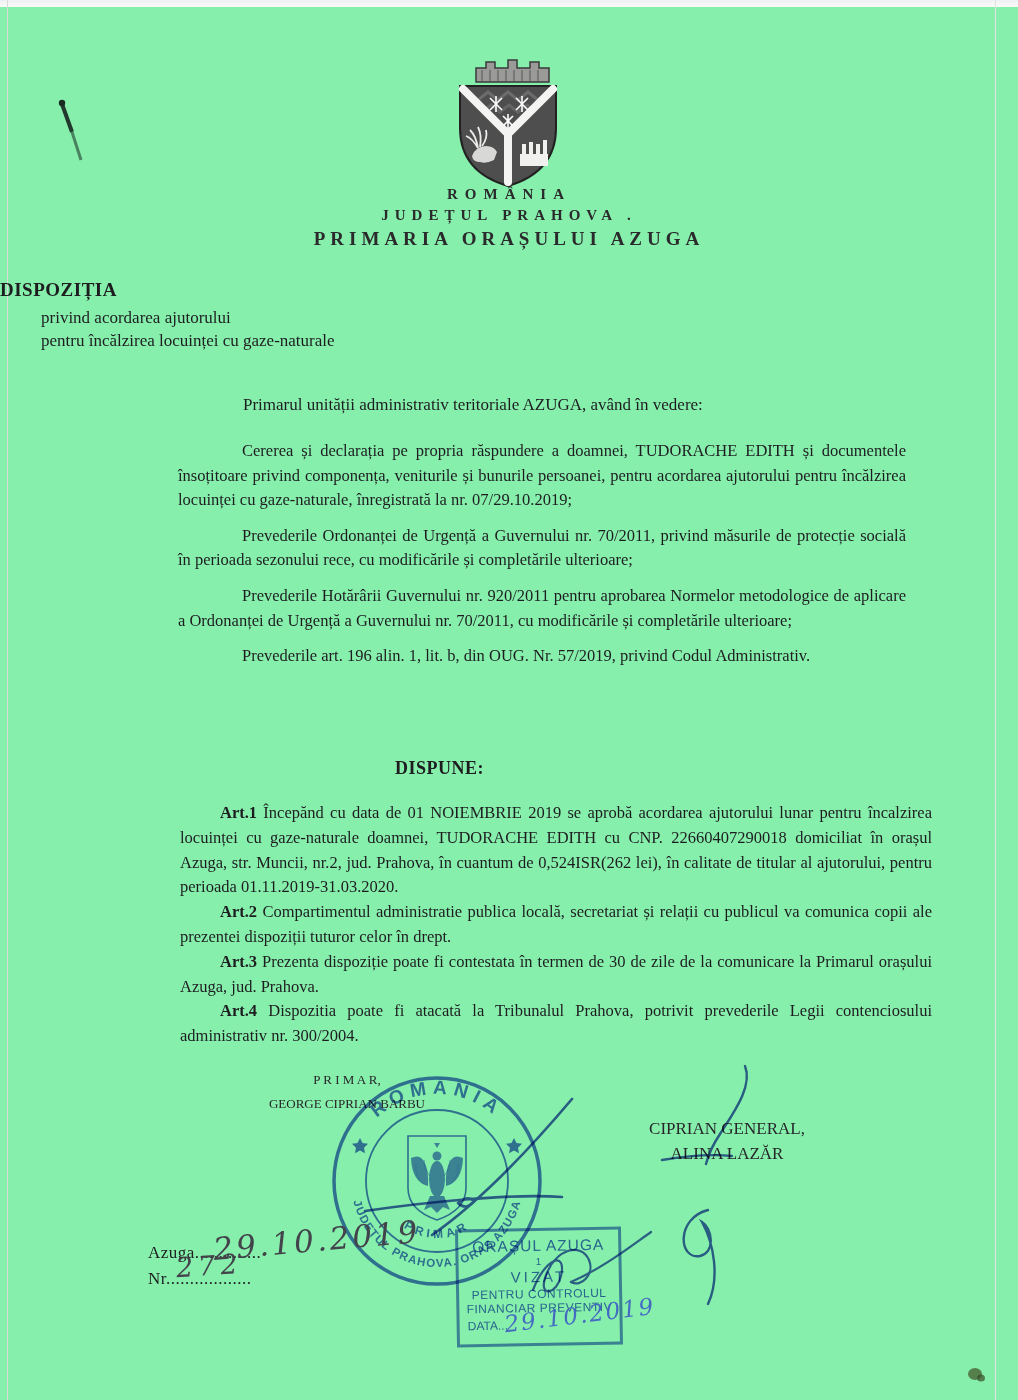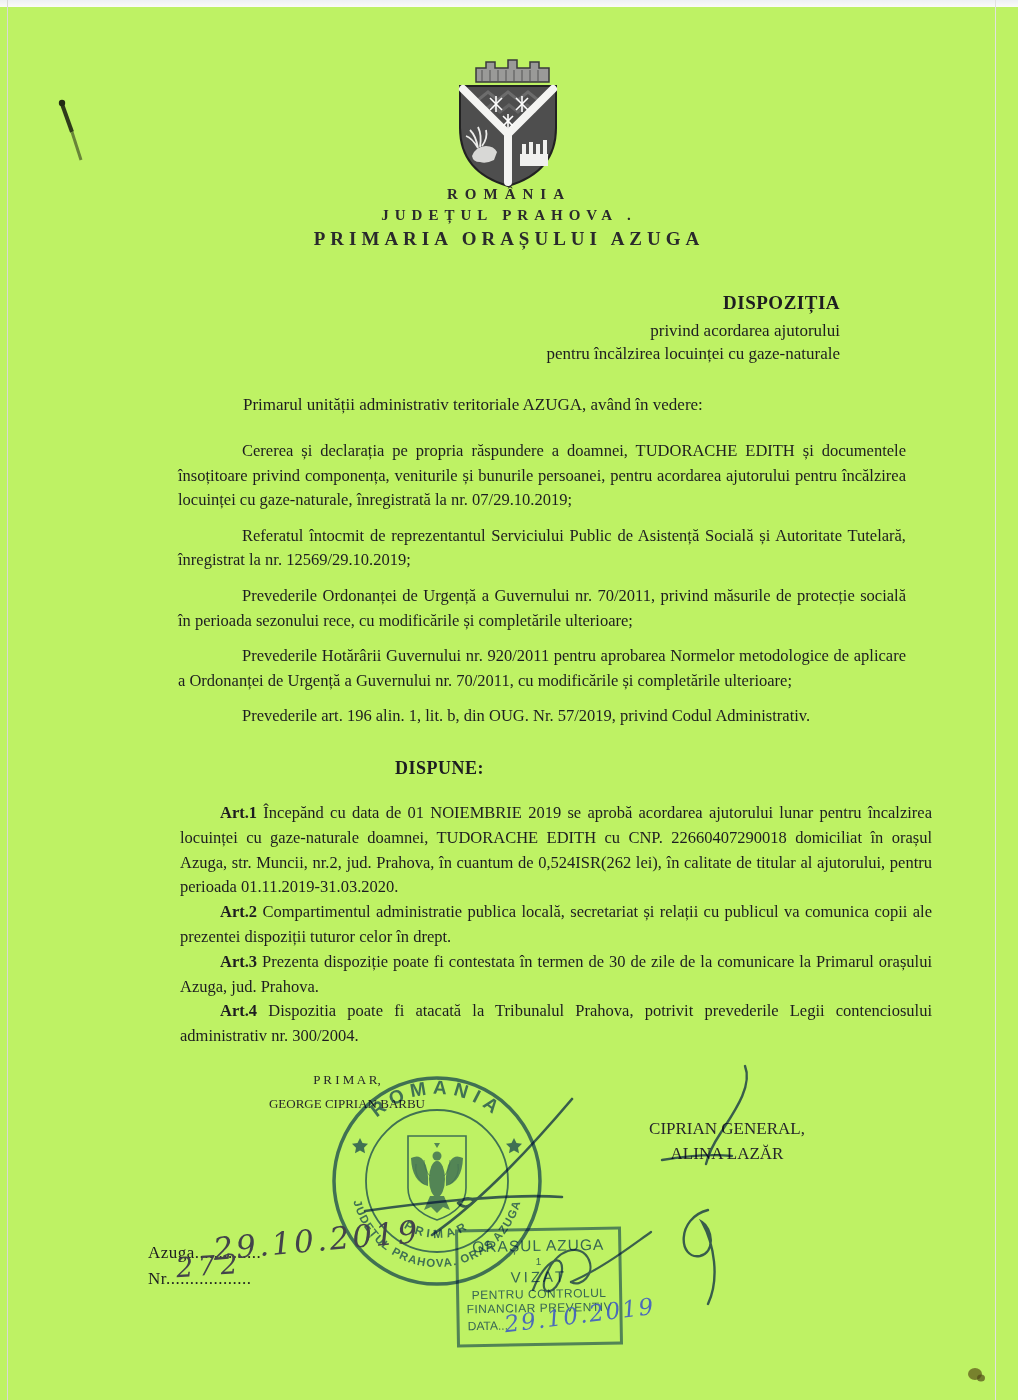--- a/index.html
+++ b/index.html
@@ -1,31 +1,31 @@
 <!DOCTYPE html>
 <html><head>
 <meta charset="utf-8">
 <style>
   html,body{margin:0;padding:0;background:#e8e8e8;}
   .page{
     position:relative;width:1018px;height:1400px;margin:0 auto;
-    background:#bef264;overflow:hidden;
+    background:#86efac;overflow:hidden;
     font-family:"Liberation Serif","DejaVu Serif",serif;color:#1d1d20;
   }
   
   .edge-left{position:absolute;left:7px;top:0;width:1px;height:1400px;background:#d9d9d6;}
   .edge-right{position:absolute;left:995px;top:0;width:1px;height:1400px;background:#e2e2df;}
   .edge-top{position:absolute;left:0;top:0;width:1018px;height:7px;background:linear-gradient(#edf0f4,#fbfbf8);}
   
   .coa{position:absolute;left:452px;top:56px;}
   .hdr{position:absolute;left:0;top:186px;width:1018px;text-align:center;font-weight:bold;color:#2a2a2c;}
   .hdr .l1{font-size:15px;letter-spacing:7px;}
   .hdr .l2{font-size:15px;letter-spacing:6px;margin-top:4px;}
   .hdr .l3{font-size:19px;letter-spacing:5px;margin-top:4px;}
-  .titleblock{position:absolute;left:0;top:292px;width:840px;text-align:right;}
+  .titleblock{position:absolute;left:0;top:279px;width:840px;text-align:left;}
   .titleblock .t1{font-size:19px;font-weight:bold;letter-spacing:.5px;}
   .titleblock .t2{font-size:17px;margin-top:5px;line-height:23px;padding-left:41px;}
   .intro{position:absolute;left:167px;top:378px;width:752px;font-size:17px;text-indent:76px;}
   
   .consider{position:absolute;left:167px;top:428px;width:750px;}
   .consider p{margin:11px;font-size:16.5px;line-height:24.6px;text-align:justify;text-indent:64px;}
   .dispune{position:absolute;left:0;top:758px;width:879px;text-align:center;font-weight:bold;font-size:18px;letter-spacing:.5px;}
   .articles{position:absolute;left:180px;top:801px;width:752px;}
   .articles p{margin:0;font-size:16.5px;line-height:24.8px;text-align:justify;text-indent:40px;}
   .articles .alabel{font-weight:bold;}
@@ -142,21 +142,20 @@
   <div class="titleblock">
     <div class="t1">DISPOZIȚIA</div>
     <div class="t2">privind acordarea ajutorului</div>
     <div class="t2" style="margin-top:0;">pentru încălzirea locuinței cu gaze-naturale</div>
   </div>
 
   <p class="intro">Primarul unității administrativ teritoriale  AZUGA, având în vedere:</p>
 
   <div class="consider">
     <p>Cererea și declarația pe propria răspundere a doamnei, TUDORACHE EDITH și documentele însoțitoare privind componența, veniturile și bunurile persoanei, pentru acordarea ajutorului pentru încălzirea locuinței cu gaze-naturale, înregistrată la nr. 07/29.10.2019;</p>
-    <p>Referatul întocmit de reprezentantul Serviciului Public de Asistență Socială și Autoritate Tutelară, înregistrat la nr. 12569/29.10.2019;</p>
     <p>Prevederile Ordonanței de Urgență a Guvernului nr. 70/2011, privind măsurile de protecție socială în perioada sezonului rece, cu modificările și completările ulterioare;</p>
     <p>Prevederile Hotărârii Guvernului nr. 920/2011 pentru aprobarea Normelor metodologice de aplicare a Ordonanței de Urgență a Guvernului nr. 70/2011, cu modificările și completările ulterioare;</p>
     <p>Prevederile art. 196 alin. 1, lit. b, din OUG. Nr. 57/2019, privind Codul Administrativ.</p>
   </div>
 
   <div class="dispune">DISPUNE:</div>
 
   <div class="articles">
     <p><span class="alabel">Art.1</span><span> Începănd cu data de 01 NOIEMBRIE 2019 se aprobă acordarea ajutorului lunar pentru încalzirea locuinței cu gaze-naturale doamnei, TUDORACHE EDITH cu CNP. 22660407290018 domiciliat în orașul Azuga, str. Muncii, nr.2, jud. Prahova, în cuantum de 0,524ISR(262 lei), în calitate de titular al ajutorului, pentru perioada 01.11.2019-31.03.2020.</span></p>
     <p><span class="alabel">Art.2</span><span> Compartimentul administratie publica locală, secretariat și relații cu publicul va comunica copii ale prezentei dispoziții tuturor celor în drept.</span></p>

